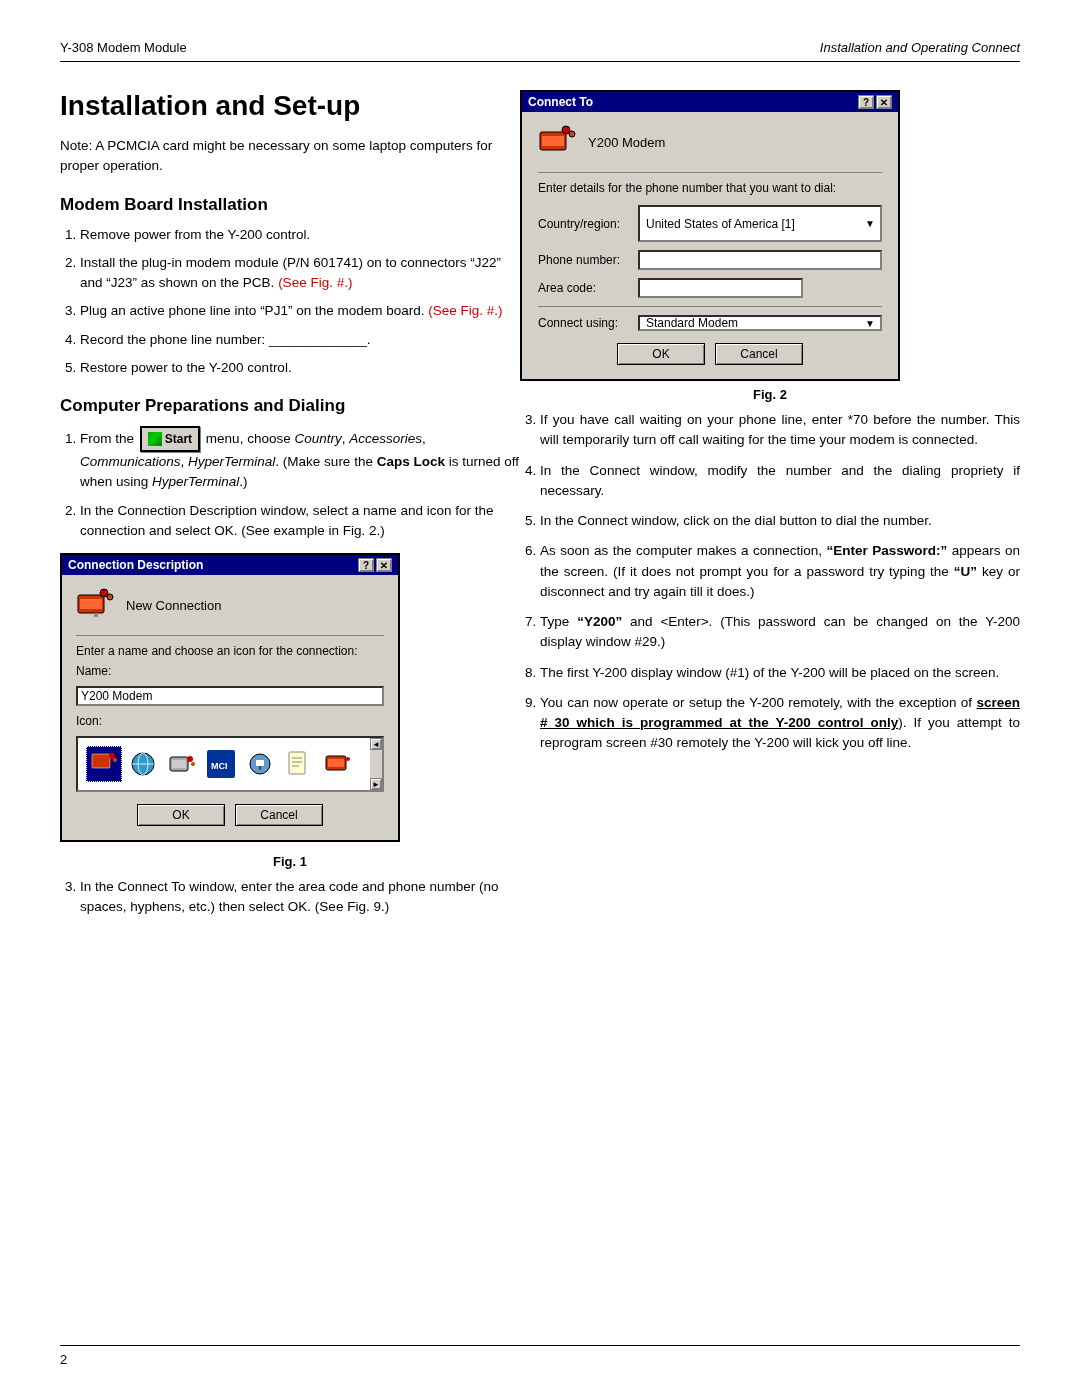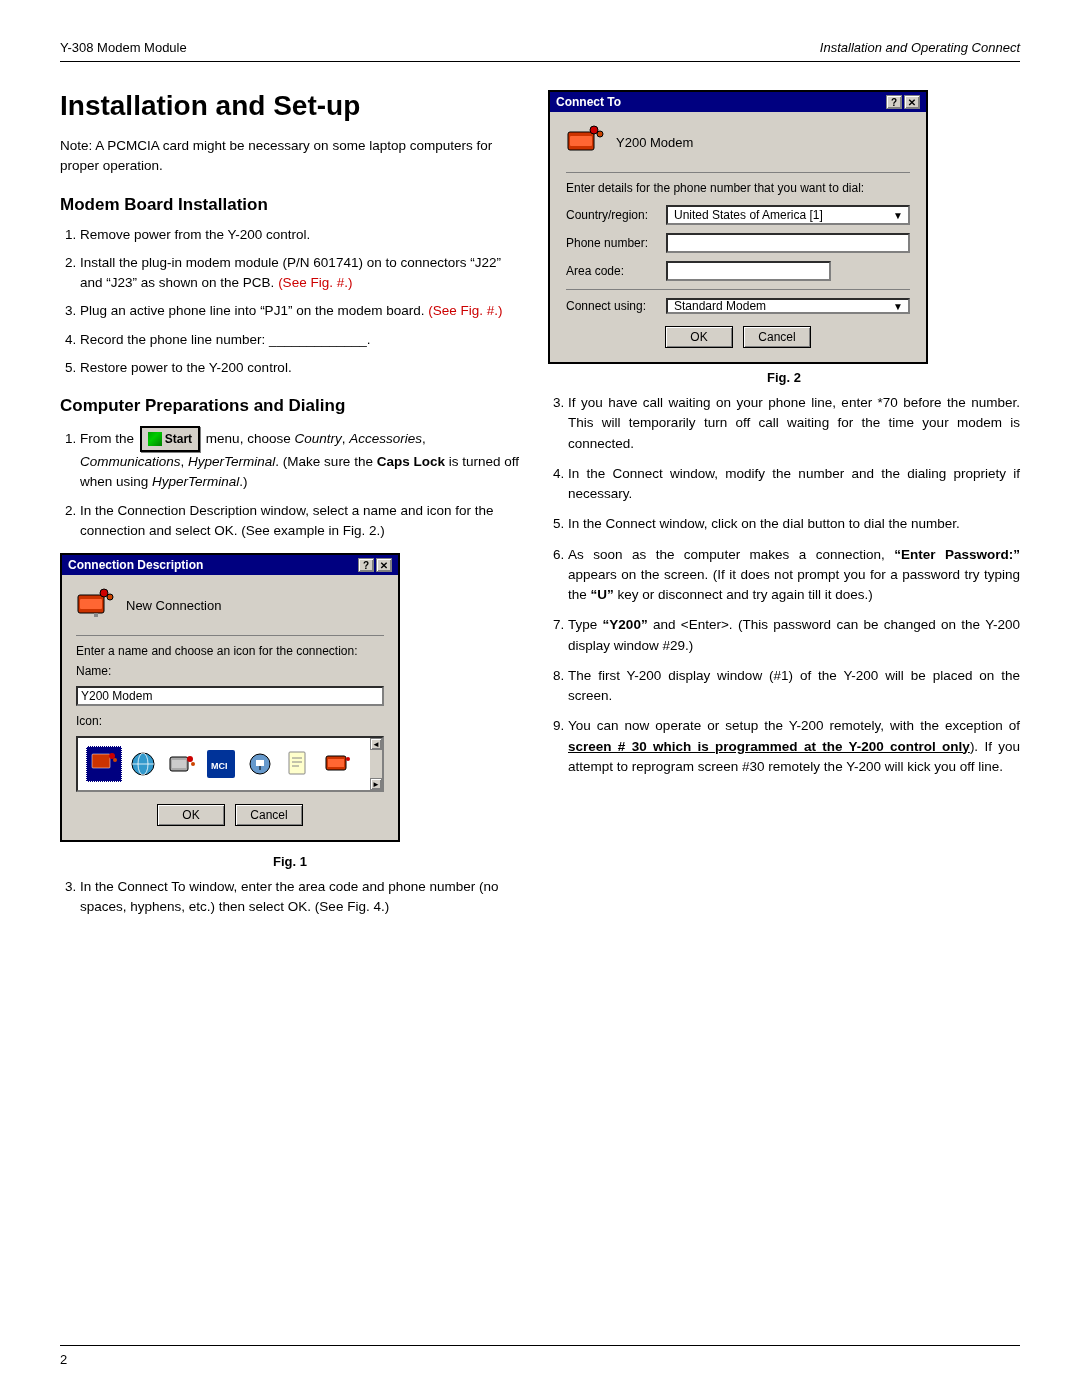--- a/index.html
+++ b/index.html
@@ -51,21 +51,20 @@
     .main-content {
       display: flex;
       align-items: flex-start;
     }
     .left-column {
       flex: 0 0 460px;
       width: 460px;
     }
     .right-column {
       flex: 1;
-      margin-left: 28px;
     }
     
     h1 {
       font-family: Arial, sans-serif;
       font-size: 28px;
       font-weight: bold;
       margin-bottom: 14px;
     }
     h2 {
       font-family: Arial, sans-serif;
@@ -199,21 +198,21 @@
       background: #000080;
       border: 1px dotted #fff;
     }
     .win-buttons {
       display: flex;
       justify-content: center;
       gap: 10px;
       margin-top: 12px;
     }
     .win-button {
-      width: 68px;
+      width: 88px;
       height: 22px;
       background: #d4d0c8;
       border: 1px solid #000;
       font-size: 12px;
       cursor: pointer;
       display: flex;
       align-items: center;
       justify-content: center;
       box-shadow: 1px 1px 0 #fff inset, -1px -1px 0 #808080 inset;
     }
@@ -454,21 +453,21 @@
           </div>
           <div class="win-buttons">
             <button class="win-button">OK</button>
             <button class="win-button">Cancel</button>
           </div>
         </div>
       </div>
       <div class="fig-caption">Fig. 1</div>
 
       <ol start="3">
-        <li>In the Connect To window, enter the area code and phone number (no spaces, hyphens, etc.) then select OK. (See Fig. 4.)</li>
+        <li>In the Connect To window, enter the area code and phone number (no spaces, hyphens, etc.) then select OK. (See Fig. 9.)</li>
       </ol>
     </div>
 
     <div class="right-column">
 
       <div class="connect-to-win">
         <div class="win-titlebar">
           <span>Connect To</span>
           <div class="win-titlebar-btns">
             <div class="win-btn">?</div>
@@ -483,21 +482,21 @@
               <circle cx="28" cy="8" r="4" fill="#cc0000" stroke="#000" stroke-width="1"></circle>
               <circle cx="34" cy="12" r="3" fill="#cc4400" stroke="#000" stroke-width="1"></circle>
             </svg>
             <span style="font-size:13px;">Y200 Modem</span>
           </div>
           <hr class="win-divider">
           <div class="win-label" style="margin-bottom:10px;">Enter details for the phone number that you want to dial:</div>
 
           <div class="connect-row">
             <span class="connect-label">Country/region:</span>
-            <div class="connect-select" style="display:flex;align-items:center;background:#fff;border:2px inset #808080;height:20px;flex:1;font-size:12px;">
+            <div class="connect-select" style="display:flex;align-items:center;background:#fff;border:2px inset #808080;height:37px;flex:1;font-size:12px;">
               <span style="flex:1;padding:0 3px;font-size:12px;">United States of America [1]</span>
               <span class="connect-select-arrow" style="padding-right:2px;">▼</span>
             </div>
           </div>
 
           <div class="connect-row">
             <span class="connect-label">Phone number:</span>
             <input class="connect-input" value="" style="">
           </div>
 

